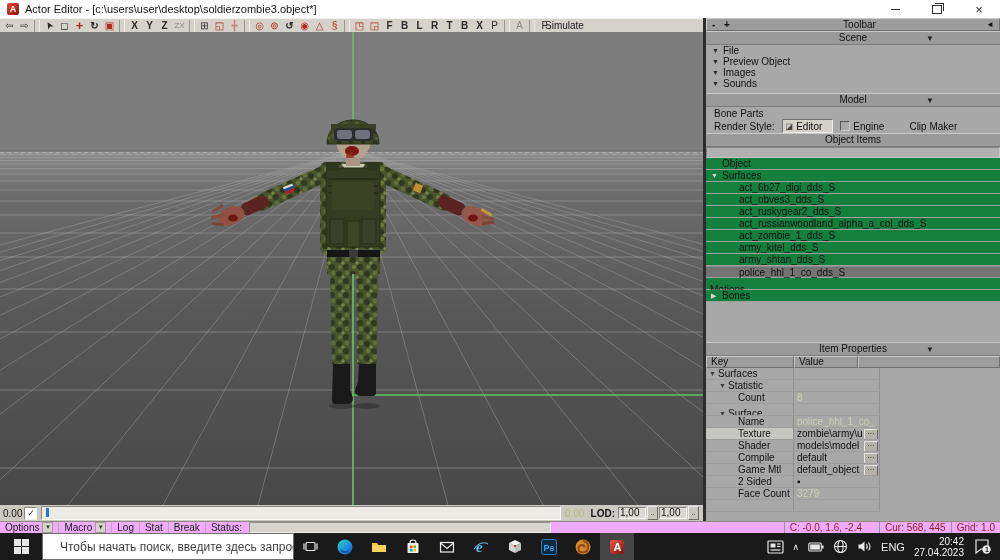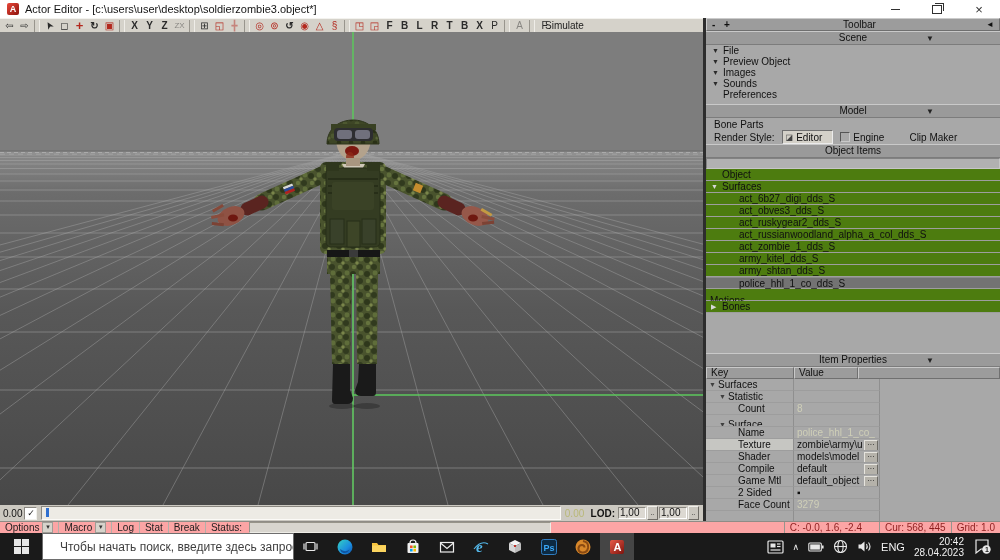--- a/index.html
+++ b/index.html
@@ -44,21 +44,21 @@
   .tick{position:absolute;left:4px;top:1px;width:3px;height:9px;background:#2f6fd0;}
   .framev{color:#b9b878;width:28px;text-align:center;flex:0 0 auto;}
   .lod{display:flex;align-items:center;gap:1px;margin:0 4px 0 2px;flex:0 0 auto;}
   .lod-label{margin-right:2px;font-weight:bold;}
   .lodbox{background:#dcd9d2;border:1px solid #8a8780;border-bottom-color:#fff;border-right-color:#fff;width:24px;height:10px;
     line-height:10px;padding:0 1px;text-align:left;}
   .spin{width:9px;height:12px;background:#c9c6be;border:1px solid #f0efeb;border-right-color:#6e6b65;border-bottom-color:#6e6b65;
     font-size:7px;line-height:11px;text-align:center;color:#333;}
 
   
-  .statusrow{position:absolute;left:0;top:521px;width:1000px;height:12px;background:#fca5a5;display:flex;align-items:center;
+  .statusrow{position:absolute;left:0;top:521px;width:1000px;height:12px;background:#f0abfc;display:flex;align-items:center;
     font-size:10px;color:#1d1d1d;box-sizing:border-box;border-top:1px solid #8f8c86;}
   .scell{padding:0 5px;display:flex;align-items:center;gap:3px;height:100%;border-right:1px solid #b3b0a9;}
   .scell .darr{font-size:7px;color:#333;border:1px solid #a09d96;background:#d6d3cb;width:9px;text-align:center;line-height:8px;height:9px;}
   .sunken-field{width:300px;height:9px;background:#d8d5ce;border:1px solid #979489;border-bottom-color:#eeece6;border-right-color:#eeece6;margin-left:4px;}
   .sspace{flex:1;}
   .red-cell{color:#8e1f1f;padding:0 5px;height:100%;display:flex;align-items:center;border-left:1px solid #97948d;}
 
   
   .rpanel{position:absolute;left:703px;top:18px;width:297px;height:503px;background:#a8a8a8;border-left:3px solid #2d2d2d;
     box-sizing:border-box;font-size:10px;color:#101010;display:flex;flex-direction:column;overflow:hidden;}
@@ -78,21 +78,21 @@
   .editor-toggle{background:#d4d1c9;border:1px solid;border-color:#6f6f6f #ececec #ececec #6f6f6f;height:12px;display:flex;
     align-items:center;gap:3px;padding:0 10px 0 3px;}
   .toggle-glyph{font-size:8px;color:#444;}
   .engine-chk{display:flex;align-items:center;gap:3px;}
   .chk-flat{width:8px;height:8px;border-top:1px solid #555;border-left:1px solid #555;border-right:1px solid #c9c9c9;border-bottom:1px solid #c9c9c9;}
   .clip-maker{margin-left:18px;}
   .blankrow{height:11px;background:#b1b1b1;border:1px solid #828282;border-bottom-color:#c6c6c6;border-right-color:#c6c6c6;
     flex:0 0 auto;box-sizing:border-box;}
 
   .treelist{flex:0 0 auto;}
-  .trow{height:12px;position:relative;border-bottom:1px solid #9e9e9e;display:flex;align-items:center;background:#4d7c0f;box-sizing:border-box;}
+  .trow{height:12px;position:relative;border-bottom:1px solid #9e9e9e;display:flex;align-items:center;background:#15803d;box-sizing:border-box;}
   .trow.selected{background:#737373;border-top:1px solid #8a8a8a;}
   .tarr{position:absolute;left:5px;top:2px;font-size:7px;color:#d8d8d8;}
   .tlabel{font-size:10px;white-space:nowrap;}
 
   .spacer-tree{flex:0 0 40px;}
   .propcols{height:12px;display:flex;flex:0 0 auto;}
   .pcol{background:#9c9c9c;border:1px solid;border-color:#c9c9c9 #707070 #707070 #c9c9c9;box-sizing:border-box;padding-left:4px;line-height:10px;}
   .pcol.key{width:88px;}
   .pcol.val{width:64px;}
   .pcol.fill{flex:1;}
@@ -518,24 +518,20 @@
         <div class="srow">
           <span class="sarr">▼</span>
           <span>Images</span>
         </div>
 
         <div class="srow">
           <span class="sarr">▼</span>
           <span>Sounds</span>
         </div>
 
-        <div class="srow">
-          <span class="sarr"></span>
-          <span>Preferences</span>
-        </div>
       </div>
     <div class="panel-gap"></div>
 
     <div class="phead">
       <span>Model</span>
       <span class="ddown">▼</span>
     </div>
     <div class="mrow">
         <span>Bone Parts</span>
       </div>
@@ -921,21 +917,21 @@
         <line x1="1.5" y1="7.5" x2="13.5" y2="7.5" stroke="#e8e8e8" stroke-width="1.1"></line>
       </svg>
       <svg width="15" height="13" viewBox="0 0 15 13">
         <path d="M1.5,4.5 h2.5 L7.5,1.5 v10 L4,8.5 H1.5 Z" fill="#e8e8e8"></path>
         <path d="M9.5,4 q1.5,2.5 0,5" fill="none" stroke="#e8e8e8" stroke-width="1.1"></path>
         <path d="M11.5,2.5 q3,4 0,8" fill="none" stroke="#e8e8e8" stroke-width="1.1"></path>
       </svg>
       <span class="lang">ENG</span>
       <div class="clock">
         <div>20:42</div>
-        <div>28.04.2023</div>
+        <div>27.04.2023</div>
       </div>
       <svg width="19" height="17" viewBox="0 0 19 17">
         <path d="M3,2 h12 v9 h-7 l-5,4 Z" fill="none" stroke="#e8e8e8" stroke-width="1.2"></path>
         <circle cx="13.5" cy="11.5" r="4.2" fill="#e8e8e8"></circle>
         <text x="12" y="14.3" font-size="7" font-weight="bold" fill="#1a1a1a" font-family="Liberation Sans,sans-serif">1</text>
       </svg>
     </div>
   </div>
 
 </div>

